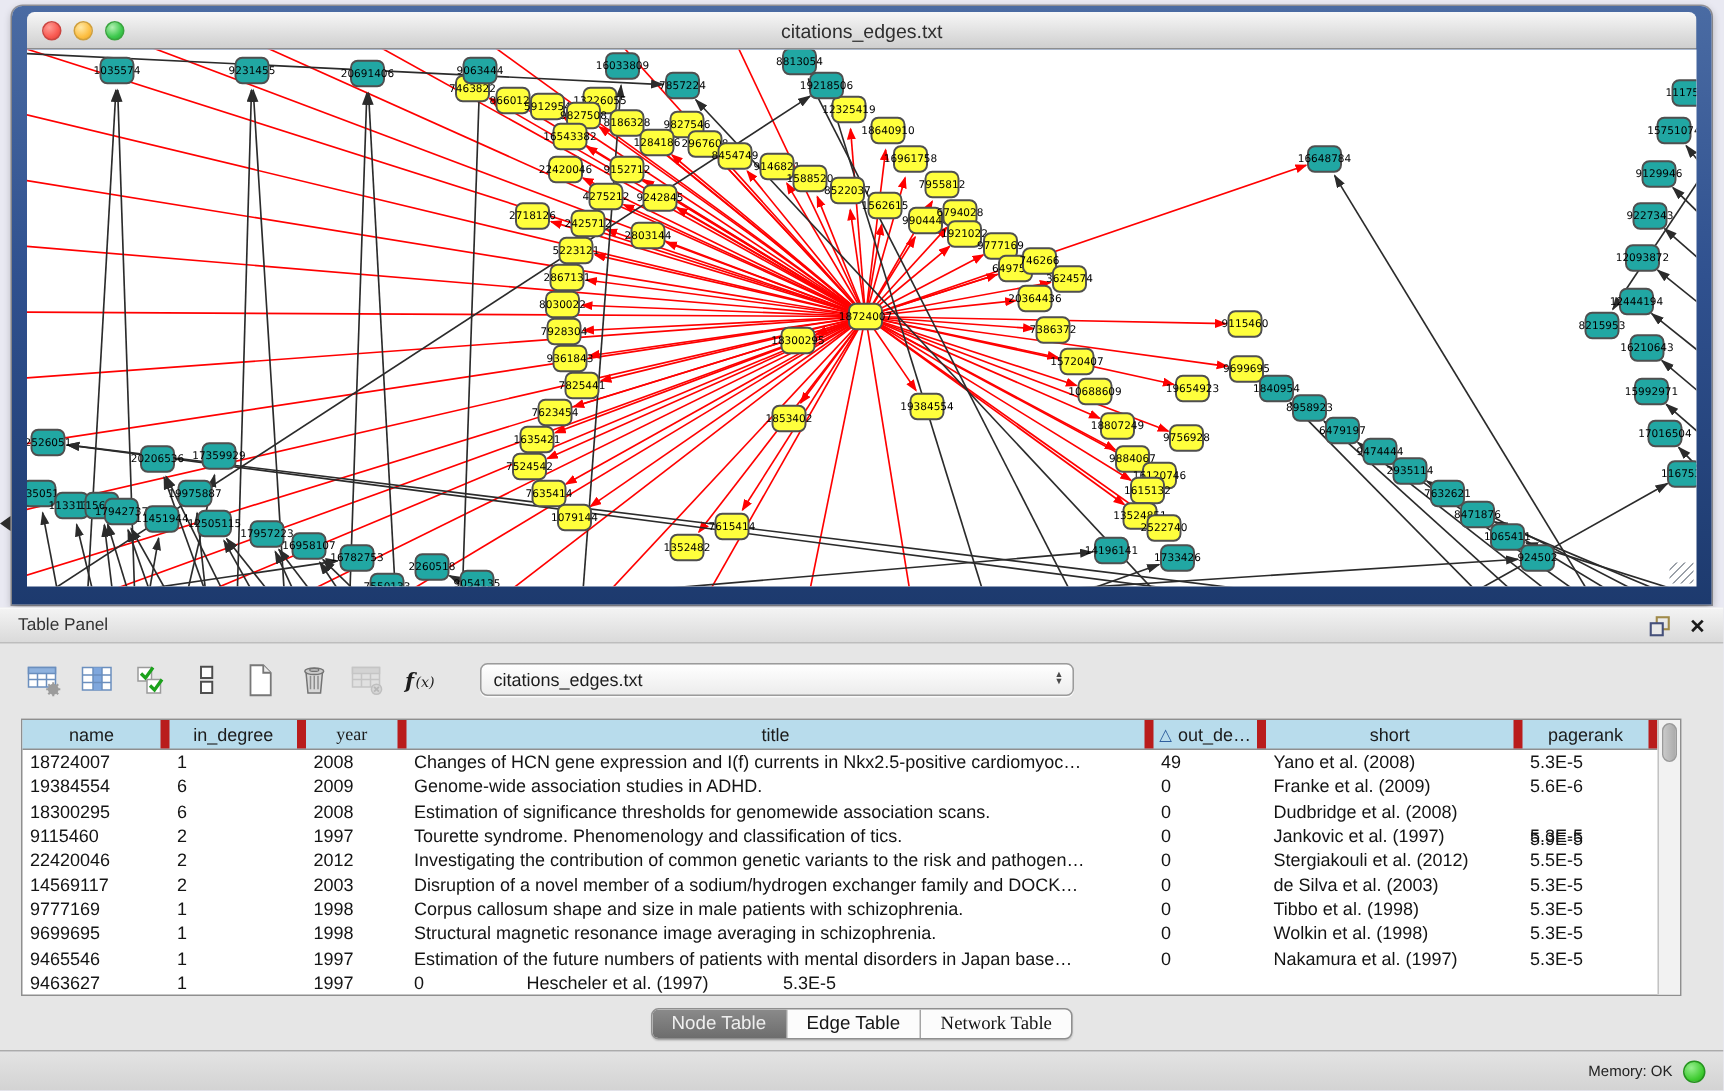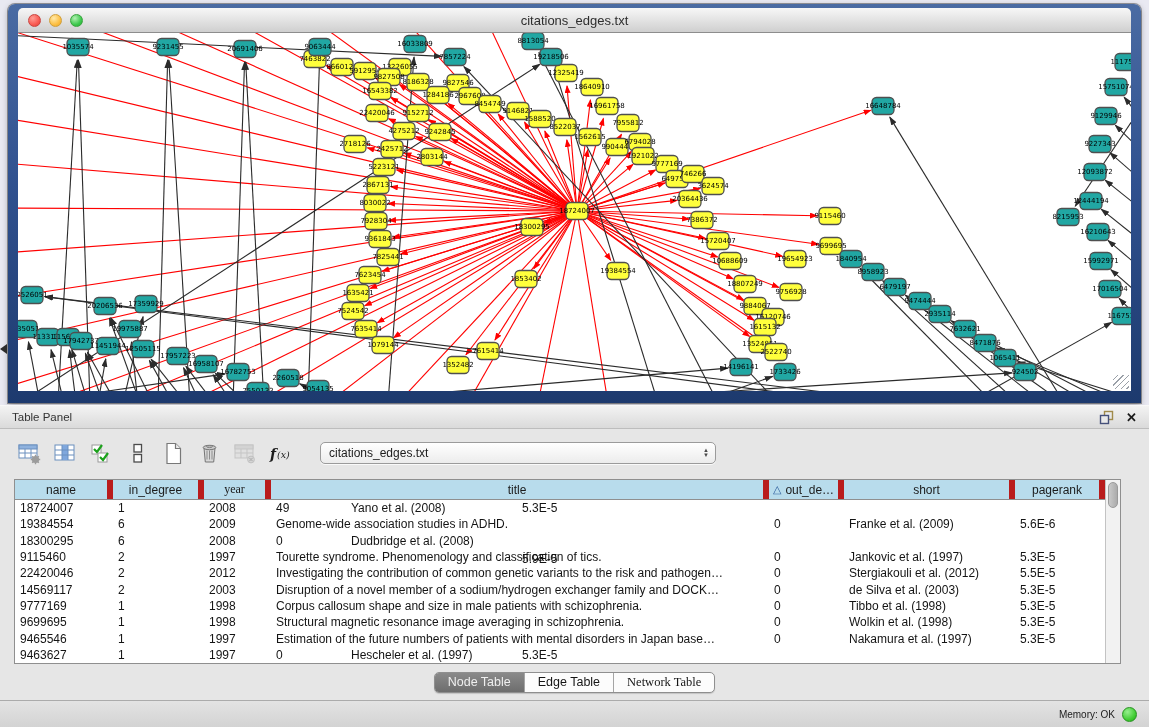--- a/index.html
+++ b/index.html
@@ -801,37 +801,39 @@
         </div>
         <div class="th" style="width: 90px;">
           <span>pagerank</span>
         </div>
       </div>
     <div class="tbody" id="tbody">
         <div class="tr">
           <div class="td" style="width: 98px;">18724007</div>
           <div class="td" style="width: 91px;">1</div>
           <div class="td" style="width: 67px;">2008</div>
+          <div class="td" style="width: 498px;">Changes of HCN gene expression and I(f) currents in Nkx2.5-positive cardiomyoc…</div>
           <div class="td" style="width: 75px;">49</div>
           <div class="td" style="width: 171px;">Yano et al. (2008)</div>
           <div class="td" style="width: 90px;">5.3E-5</div>
         </div>
         <div class="tr">
           <div class="td" style="width: 98px;">19384554</div>
           <div class="td" style="width: 91px;">6</div>
           <div class="td" style="width: 67px;">2009</div>
           <div class="td" style="width: 498px;">Genome-wide association studies in ADHD.</div>
           <div class="td" style="width: 75px;">0</div>
           <div class="td" style="width: 171px;">Franke et al. (2009)</div>
           <div class="td" style="width: 90px;">5.6E-6</div>
         </div>
         <div class="tr">
           <div class="td" style="width: 98px;">18300295</div>
           <div class="td" style="width: 91px;">6</div>
           <div class="td" style="width: 67px;">2008</div>
+          <div class="td" style="width: 498px;">Estimation of significance thresholds for genomewide association scans.</div>
           <div class="td" style="width: 75px;">0</div>
           <div class="td" style="width: 171px;">Dudbridge et al. (2008)</div>
           <div class="td" style="width: 90px; margin-top: 36px;">5.9E-5</div>
         </div>
         <div class="tr">
           <div class="td" style="width: 98px;">9115460</div>
           <div class="td" style="width: 91px;">2</div>
           <div class="td" style="width: 67px;">1997</div>
           <div class="td" style="width: 498px;">Tourette syndrome. Phenomenology and classification of tics.</div>
           <div class="td" style="width: 75px;">0</div>

